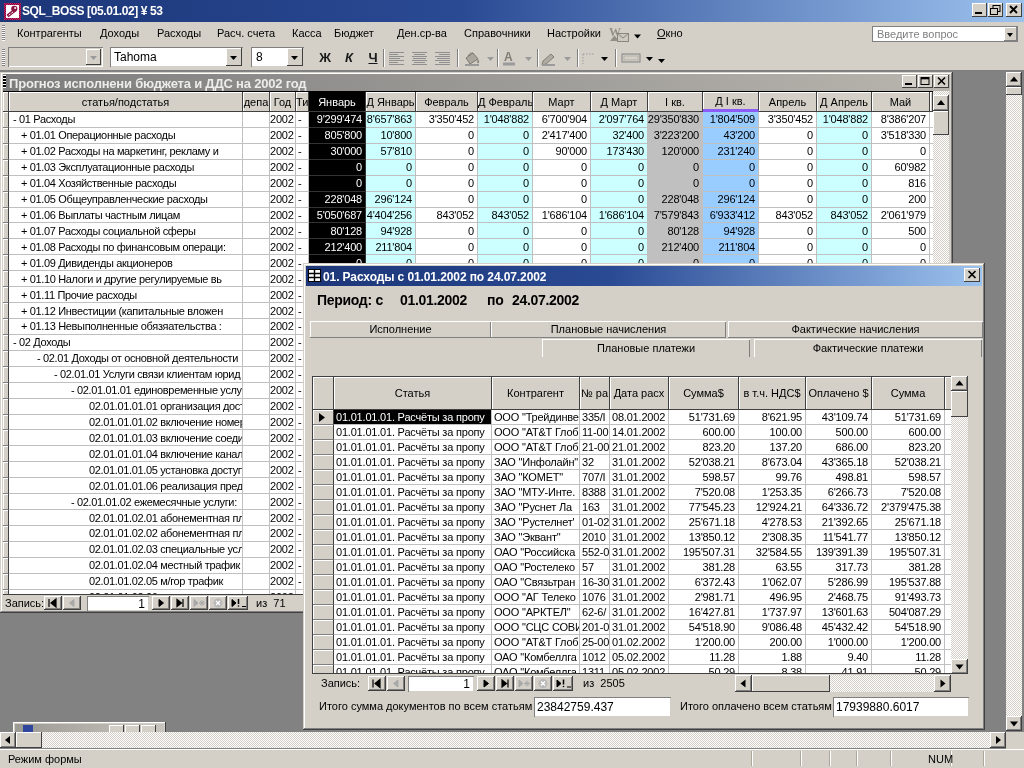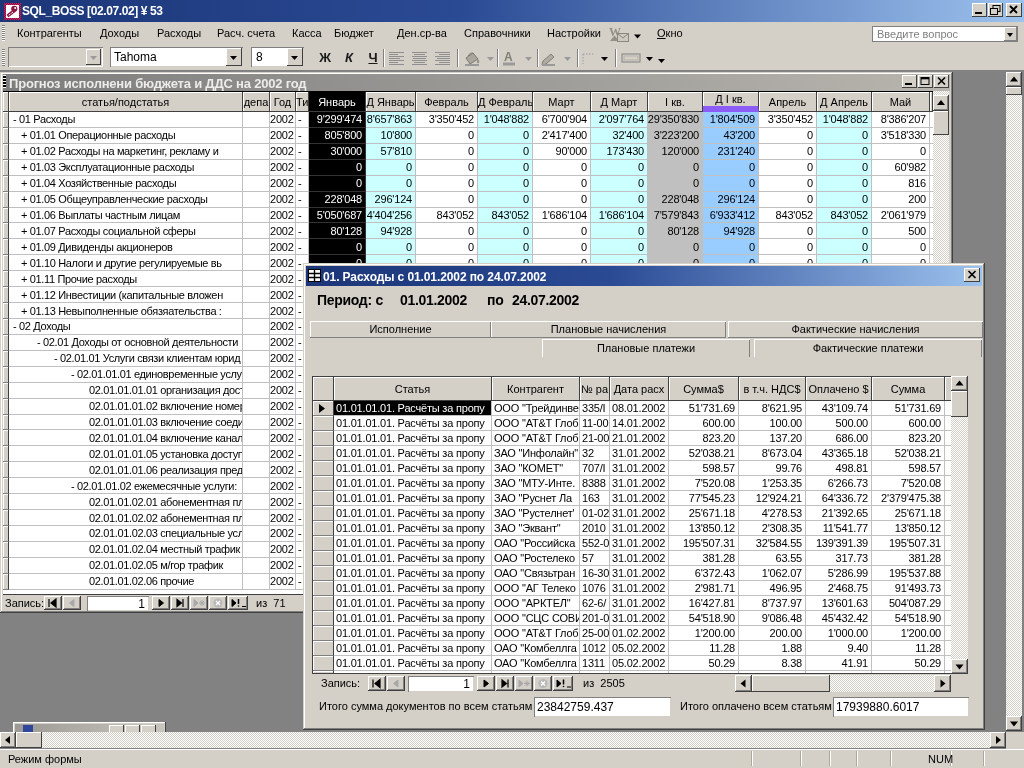--- a/index.html
+++ b/index.html
@@ -26,21 +26,21 @@
           </pattern>
         </defs>
         <rect width="17" height="17" fill="url(#chk)"></rect>
         <rect x="2" y="2" width="13" height="13" fill="#fff"></rect>
         <circle cx="10.3" cy="5.8" r="3.1" fill="#8c1544"></circle>
         <circle cx="11.2" cy="4.9" r="1" fill="#fff"></circle>
         <rect x="2.6" y="8.6" width="9" height="3.2" transform="rotate(-38 7 10.2)" fill="#8c1544"></rect>
         <path d="M4.8 12.2 l1.6 -1.25 M7.4 10.2 l1.6 -1.25" stroke="#fff" stroke-width="1"></path>
       </svg>
  </div>
- <div class="abs" style="left:22px;top:4px;font-size:12px;font-weight:bold;color:#fff;letter-spacing:-0.4px;">SQL_BOSS [02.07.02] ¥ 53</div>
+ <div class="abs" style="left:22px;top:4px;font-size:12px;font-weight:bold;color:#fff;letter-spacing:-0.4px;">SQL_BOSS [05.01.02] ¥ 53</div>
  <div class="abs raisedthin" style="left:972px;top:3px;width:15px;height:14px;">
       <div class="abs" style="left:3px;top:9px;width:7px;height:2px;background:#000;"></div>
     </div>
  <div class="abs raisedthin" style="left:988px;top:3px;width:15px;height:14px;">
       <svg width="15" height="14">
         <rect x="5" y="2.5" width="7" height="6" fill="none" stroke="#000"></rect>
         <rect x="2.5" y="5.5" width="7" height="6" fill="#d4d0c8" stroke="#000"></rect>
         <rect x="3" y="7" width="6" height="1.5" fill="#d4d0c8"></rect>
       </svg>
     </div>
@@ -239,21 +239,21 @@
 <th style="background:#d4d0c8;font-size:11px;text-align:center;border-right:1px solid #404040;border-bottom:1px solid #404040;box-shadow:inset 1px 1px 0 #fff;">депа</th>
 <th style="background:#d4d0c8;font-size:11px;text-align:center;border-right:1px solid #404040;border-bottom:1px solid #404040;box-shadow:inset 1px 1px 0 #fff;">Год</th>
 <th style="background:#d4d0c8;font-size:11px;text-align:center;border-right:1px solid #404040;border-bottom:1px solid #404040;box-shadow:inset 1px 1px 0 #fff;">Ти</th>
 <th style="background:#000;color:#fff;font-size:11px;text-align:center;border-right:1px solid #404040;border-bottom:1px solid #404040;">Январь</th>
 <th style="background:#d4d0c8;font-size:11px;text-align:center;border-right:1px solid #404040;border-bottom:1px solid #404040;box-shadow:inset 1px 1px 0 #fff;">Д Январь</th>
 <th style="background:#d4d0c8;font-size:11px;text-align:center;border-right:1px solid #404040;border-bottom:1px solid #404040;box-shadow:inset 1px 1px 0 #fff;">Февраль</th>
 <th style="background:#d4d0c8;font-size:11px;text-align:center;border-right:1px solid #404040;border-bottom:1px solid #404040;box-shadow:inset 1px 1px 0 #fff;">Д Февраль</th>
 <th style="background:#d4d0c8;font-size:11px;text-align:center;border-right:1px solid #404040;border-bottom:1px solid #404040;box-shadow:inset 1px 1px 0 #fff;">Март</th>
 <th style="background:#d4d0c8;font-size:11px;text-align:center;border-right:1px solid #404040;border-bottom:1px solid #404040;box-shadow:inset 1px 1px 0 #fff;">Д Март</th>
 <th style="background:#d4d0c8;font-size:11px;text-align:center;border-right:1px solid #404040;border-bottom:1px solid #404040;box-shadow:inset 1px 1px 0 #fff;">I кв.</th>
-<th style="background:#d4d0c8;font-size:11px;text-align:center;border-right:1px solid #404040;border-bottom:6px solid #8b5cf6;box-shadow:inset 1px 1px 0 #fff;">Д I кв.</th>
+<th style="background:#d4d0c8;font-size:11px;text-align:center;border-right:1px solid #404040;border-bottom:3px solid #8b5cf6;box-shadow:inset 1px 1px 0 #fff;">Д I кв.</th>
 <th style="background:#d4d0c8;font-size:11px;text-align:center;border-right:1px solid #404040;border-bottom:1px solid #404040;box-shadow:inset 1px 1px 0 #fff;">Апрель</th>
 <th style="background:#d4d0c8;font-size:11px;text-align:center;border-right:1px solid #404040;border-bottom:1px solid #404040;box-shadow:inset 1px 1px 0 #fff;">Д Апрель</th>
 <th style="background:#d4d0c8;font-size:11px;text-align:center;border-right:1px solid #404040;border-bottom:1px solid #404040;box-shadow:inset 1px 1px 0 #fff;">Май</th>
 <th style="background:#d4d0c8;font-size:11px;text-align:center;border-right:1px solid #404040;border-bottom:1px solid #404040;box-shadow:inset 1px 1px 0 #fff;"></th>
 </tr>
 <tr style="height:15.93px;">
 <td style="background:#d4d0c8;border-right:1px solid #404040;border-bottom:1px solid #808080;box-shadow:inset 1px 1px 0 #fff;"></td>
 <td style="font-size:11px;letter-spacing:-0.35px;background:#fff;border-right:1px solid #c0c0c0;border-bottom:1px solid #c0c0c0;padding-left:4px;">- 01 Расходы</td>
 <td style="background:#fff;border-right:1px solid #c0c0c0;border-bottom:1px solid #c0c0c0;"></td>
 <td style="font-size:11px;letter-spacing:-0.2px;background:#fff;border-right:1px solid #c0c0c0;border-bottom:1px solid #c0c0c0;text-align:right;padding-right:3px;">2002</td>
@@ -397,20 +397,39 @@
 <td style="font-size:11px;letter-spacing:-0.2px;background:#ccffff;color:#000;border-right:1px solid #c0c0c0;border-bottom:1px solid #c0c0c0;text-align:right;padding-right:3px;">94'928</td>
 <td style="font-size:11px;letter-spacing:-0.2px;background:#fff;color:#000;border-right:1px solid #c0c0c0;border-bottom:1px solid #c0c0c0;text-align:right;padding-right:3px;">0</td>
 <td style="font-size:11px;letter-spacing:-0.2px;background:#ccffff;color:#000;border-right:1px solid #c0c0c0;border-bottom:1px solid #c0c0c0;text-align:right;padding-right:3px;">0</td>
 <td style="font-size:11px;letter-spacing:-0.2px;background:#fff;color:#000;border-right:1px solid #c0c0c0;border-bottom:1px solid #c0c0c0;text-align:right;padding-right:3px;">0</td>
 <td style="font-size:11px;letter-spacing:-0.2px;background:#ccffff;color:#000;border-right:1px solid #c0c0c0;border-bottom:1px solid #c0c0c0;text-align:right;padding-right:3px;">0</td>
 <td style="font-size:11px;letter-spacing:-0.2px;background:#c0c0c0;color:#000;border-right:1px solid #c0c0c0;border-bottom:1px solid #c0c0c0;text-align:right;padding-right:3px;">80'128</td>
 <td style="font-size:11px;letter-spacing:-0.2px;background:#99ccff;color:#000;border-right:1px solid #c0c0c0;border-bottom:1px solid #c0c0c0;text-align:right;padding-right:3px;">94'928</td>
 <td style="font-size:11px;letter-spacing:-0.2px;background:#fff;color:#000;border-right:1px solid #c0c0c0;border-bottom:1px solid #c0c0c0;text-align:right;padding-right:3px;">0</td>
 <td style="font-size:11px;letter-spacing:-0.2px;background:#ccffff;color:#000;border-right:1px solid #c0c0c0;border-bottom:1px solid #c0c0c0;text-align:right;padding-right:3px;">0</td>
 <td style="font-size:11px;letter-spacing:-0.2px;background:#fff;color:#000;border-right:1px solid #c0c0c0;border-bottom:1px solid #c0c0c0;text-align:right;padding-right:3px;">500</td>
+<td style="background:#fff;border-bottom:1px solid #c0c0c0;"></td>
+</tr>
+<tr style="height:15.93px;">
+<td style="background:#d4d0c8;border-right:1px solid #404040;border-bottom:1px solid #808080;box-shadow:inset 1px 1px 0 #fff;"></td>
+<td style="font-size:11px;letter-spacing:-0.35px;background:#fff;border-right:1px solid #c0c0c0;border-bottom:1px solid #c0c0c0;padding-left:12px;">+ 01.08 Расходы по финансовым операци:</td>
+<td style="background:#fff;border-right:1px solid #c0c0c0;border-bottom:1px solid #c0c0c0;"></td>
+<td style="font-size:11px;letter-spacing:-0.2px;background:#fff;border-right:1px solid #c0c0c0;border-bottom:1px solid #c0c0c0;text-align:right;padding-right:3px;">2002</td>
+<td style="font-size:11px;letter-spacing:-0.2px;background:#fff;border-right:1px solid #c0c0c0;border-bottom:1px solid #c0c0c0;padding-left:2px;">-</td>
+<td style="font-size:11px;letter-spacing:-0.2px;background:#000;color:#fff;border-right:1px solid #333;border-bottom:1px solid #333;text-align:right;padding-right:3px;">212'400</td>
+<td style="font-size:11px;letter-spacing:-0.2px;background:#ccffff;color:#000;border-right:1px solid #c0c0c0;border-bottom:1px solid #c0c0c0;text-align:right;padding-right:3px;">211'804</td>
+<td style="font-size:11px;letter-spacing:-0.2px;background:#fff;color:#000;border-right:1px solid #c0c0c0;border-bottom:1px solid #c0c0c0;text-align:right;padding-right:3px;">0</td>
+<td style="font-size:11px;letter-spacing:-0.2px;background:#ccffff;color:#000;border-right:1px solid #c0c0c0;border-bottom:1px solid #c0c0c0;text-align:right;padding-right:3px;">0</td>
+<td style="font-size:11px;letter-spacing:-0.2px;background:#fff;color:#000;border-right:1px solid #c0c0c0;border-bottom:1px solid #c0c0c0;text-align:right;padding-right:3px;">0</td>
+<td style="font-size:11px;letter-spacing:-0.2px;background:#ccffff;color:#000;border-right:1px solid #c0c0c0;border-bottom:1px solid #c0c0c0;text-align:right;padding-right:3px;">0</td>
+<td style="font-size:11px;letter-spacing:-0.2px;background:#c0c0c0;color:#000;border-right:1px solid #c0c0c0;border-bottom:1px solid #c0c0c0;text-align:right;padding-right:3px;">212'400</td>
+<td style="font-size:11px;letter-spacing:-0.2px;background:#99ccff;color:#000;border-right:1px solid #c0c0c0;border-bottom:1px solid #c0c0c0;text-align:right;padding-right:3px;">211'804</td>
+<td style="font-size:11px;letter-spacing:-0.2px;background:#fff;color:#000;border-right:1px solid #c0c0c0;border-bottom:1px solid #c0c0c0;text-align:right;padding-right:3px;">0</td>
+<td style="font-size:11px;letter-spacing:-0.2px;background:#ccffff;color:#000;border-right:1px solid #c0c0c0;border-bottom:1px solid #c0c0c0;text-align:right;padding-right:3px;">0</td>
+<td style="font-size:11px;letter-spacing:-0.2px;background:#fff;color:#000;border-right:1px solid #c0c0c0;border-bottom:1px solid #c0c0c0;text-align:right;padding-right:3px;">0</td>
 <td style="background:#fff;border-bottom:1px solid #c0c0c0;"></td>
 </tr>
 <tr style="height:15.93px;">
 <td style="background:#d4d0c8;border-right:1px solid #404040;border-bottom:1px solid #808080;box-shadow:inset 1px 1px 0 #fff;"></td>
 <td style="font-size:11px;letter-spacing:-0.35px;background:#fff;border-right:1px solid #c0c0c0;border-bottom:1px solid #c0c0c0;padding-left:12px;">+ 01.09 Дивиденды акционеров</td>
 <td style="background:#fff;border-right:1px solid #c0c0c0;border-bottom:1px solid #c0c0c0;"></td>
 <td style="font-size:11px;letter-spacing:-0.2px;background:#fff;border-right:1px solid #c0c0c0;border-bottom:1px solid #c0c0c0;text-align:right;padding-right:3px;">2002</td>
 <td style="font-size:11px;letter-spacing:-0.2px;background:#fff;border-right:1px solid #c0c0c0;border-bottom:1px solid #c0c0c0;padding-left:2px;">-</td>
 <td style="font-size:11px;letter-spacing:-0.2px;background:#000;color:#fff;border-right:1px solid #333;border-bottom:1px solid #333;text-align:right;padding-right:3px;">0</td>
 <td style="font-size:11px;letter-spacing:-0.2px;background:#ccffff;color:#000;border-right:1px solid #c0c0c0;border-bottom:1px solid #c0c0c0;text-align:right;padding-right:3px;">0</td>
@@ -919,21 +938,21 @@
 <col style="width:88px">
 <col style="width:30px">
 <col style="width:59px">
 <col style="width:70px">
 <col style="width:67px">
 <col style="width:66px">
 <col style="width:73px">
 <col style="width:7px">
 </colgroup>
           <tbody>
-            <tr style="height:24px;margin-left:24px;">
+            <tr style="height:33px;margin-left:24px;">
 <th style="background:#d4d0c8;font-size:11px;text-align:center;border-right:1px solid #404040;border-bottom:1px solid #404040;box-shadow:inset 1px 1px 0 #fff;"></th>
 <th style="background:#d4d0c8;font-size:11px;text-align:center;border-right:1px solid #404040;border-bottom:1px solid #404040;box-shadow:inset 1px 1px 0 #fff;">Статья</th>
 <th style="background:#d4d0c8;font-size:11px;text-align:center;border-right:1px solid #404040;border-bottom:1px solid #404040;box-shadow:inset 1px 1px 0 #fff;">Контрагент</th>
 <th style="background:#d4d0c8;font-size:11px;text-align:center;border-right:1px solid #404040;border-bottom:1px solid #404040;box-shadow:inset 1px 1px 0 #fff;">№ ра</th>
 <th style="background:#d4d0c8;font-size:11px;text-align:center;border-right:1px solid #404040;border-bottom:1px solid #404040;box-shadow:inset 1px 1px 0 #fff;">Дата расх</th>
 <th style="background:#d4d0c8;font-size:11px;text-align:center;border-right:1px solid #404040;border-bottom:1px solid #404040;box-shadow:inset 1px 1px 0 #fff;">Сумма$</th>
 <th style="background:#d4d0c8;font-size:11px;text-align:center;border-right:1px solid #404040;border-bottom:1px solid #404040;box-shadow:inset 1px 1px 0 #fff;">в т.ч. НДС$</th>
 <th style="background:#d4d0c8;font-size:11px;text-align:center;border-right:1px solid #404040;border-bottom:1px solid #404040;box-shadow:inset 1px 1px 0 #fff;">Оплачено $</th>
 <th style="background:#d4d0c8;font-size:11px;text-align:center;border-right:1px solid #404040;border-bottom:1px solid #404040;box-shadow:inset 1px 1px 0 #fff;">Сумма</th>
 <th style="background:#d4d0c8;font-size:11px;text-align:center;border-right:1px solid #404040;border-bottom:1px solid #404040;box-shadow:inset 1px 1px 0 #fff;"></th>
@@ -1098,21 +1117,21 @@
 <td style="font-size:11px;letter-spacing:-0.2px;background:#fff;border-right:1px solid #c0c0c0;border-bottom:1px solid #c0c0c0;text-align:right;padding-right:3px;">91'493.73</td>
 <td style="background:#fff;border-bottom:1px solid #c0c0c0;"></td>
 </tr>
 <tr style="height:15px;">
 <td style="background:#d4d0c8;border-right:1px solid #404040;border-bottom:1px solid #808080;box-shadow:inset 1px 1px 0 #fff;"></td>
 <td style="font-size:11px;letter-spacing:-0.2px;background:#fff;border-right:1px solid #c0c0c0;border-bottom:1px solid #c0c0c0;padding-left:2px;">01.01.01.01. Расчёты за пропу</td>
 <td style="font-size:11px;letter-spacing:-0.2px;background:#fff;border-right:1px solid #c0c0c0;border-bottom:1px solid #c0c0c0;padding-left:2px;">ООО "АРКТЕЛ"</td>
 <td style="font-size:11px;letter-spacing:-0.2px;background:#fff;border-right:1px solid #c0c0c0;border-bottom:1px solid #c0c0c0;padding-left:2px;">62-6/</td>
 <td style="font-size:11px;letter-spacing:-0.2px;background:#fff;border-right:1px solid #c0c0c0;border-bottom:1px solid #c0c0c0;padding-left:2px;">31.01.2002</td>
 <td style="font-size:11px;letter-spacing:-0.2px;background:#fff;border-right:1px solid #c0c0c0;border-bottom:1px solid #c0c0c0;text-align:right;padding-right:3px;">16'427.81</td>
-<td style="font-size:11px;letter-spacing:-0.2px;background:#fff;border-right:1px solid #c0c0c0;border-bottom:1px solid #c0c0c0;text-align:right;padding-right:3px;">8'737.97</td>
+<td style="font-size:11px;letter-spacing:-0.2px;background:#fff;border-right:1px solid #c0c0c0;border-bottom:1px solid #c0c0c0;text-align:right;padding-right:3px;">1'737.97</td>
 <td style="font-size:11px;letter-spacing:-0.2px;background:#fff;border-right:1px solid #c0c0c0;border-bottom:1px solid #c0c0c0;text-align:right;padding-right:3px;margin-top:36px;">13'601.63</td>
 <td style="font-size:11px;letter-spacing:-0.2px;background:#fff;border-right:1px solid #c0c0c0;border-bottom:1px solid #c0c0c0;text-align:right;padding-right:3px;">504'087.29</td>
 <td style="background:#fff;border-bottom:1px solid #c0c0c0;"></td>
 </tr>
 <tr style="height:15px;">
 <td style="background:#d4d0c8;border-right:1px solid #404040;border-bottom:1px solid #808080;box-shadow:inset 1px 1px 0 #fff;"></td>
 <td style="font-size:11px;letter-spacing:-0.2px;background:#fff;border-right:1px solid #c0c0c0;border-bottom:1px solid #c0c0c0;padding-left:2px;">01.01.01.01. Расчёты за пропу</td>
 <td style="font-size:11px;letter-spacing:-0.2px;background:#fff;border-right:1px solid #c0c0c0;border-bottom:1px solid #c0c0c0;padding-left:2px;">ООО "СЦС СОВИ</td>
 <td style="font-size:11px;letter-spacing:-0.2px;background:#fff;border-right:1px solid #c0c0c0;border-bottom:1px solid #c0c0c0;padding-left:2px;">201-0</td>
 <td style="font-size:11px;letter-spacing:-0.2px;background:#fff;border-right:1px solid #c0c0c0;border-bottom:1px solid #c0c0c0;padding-left:2px;">31.01.2002</td>

